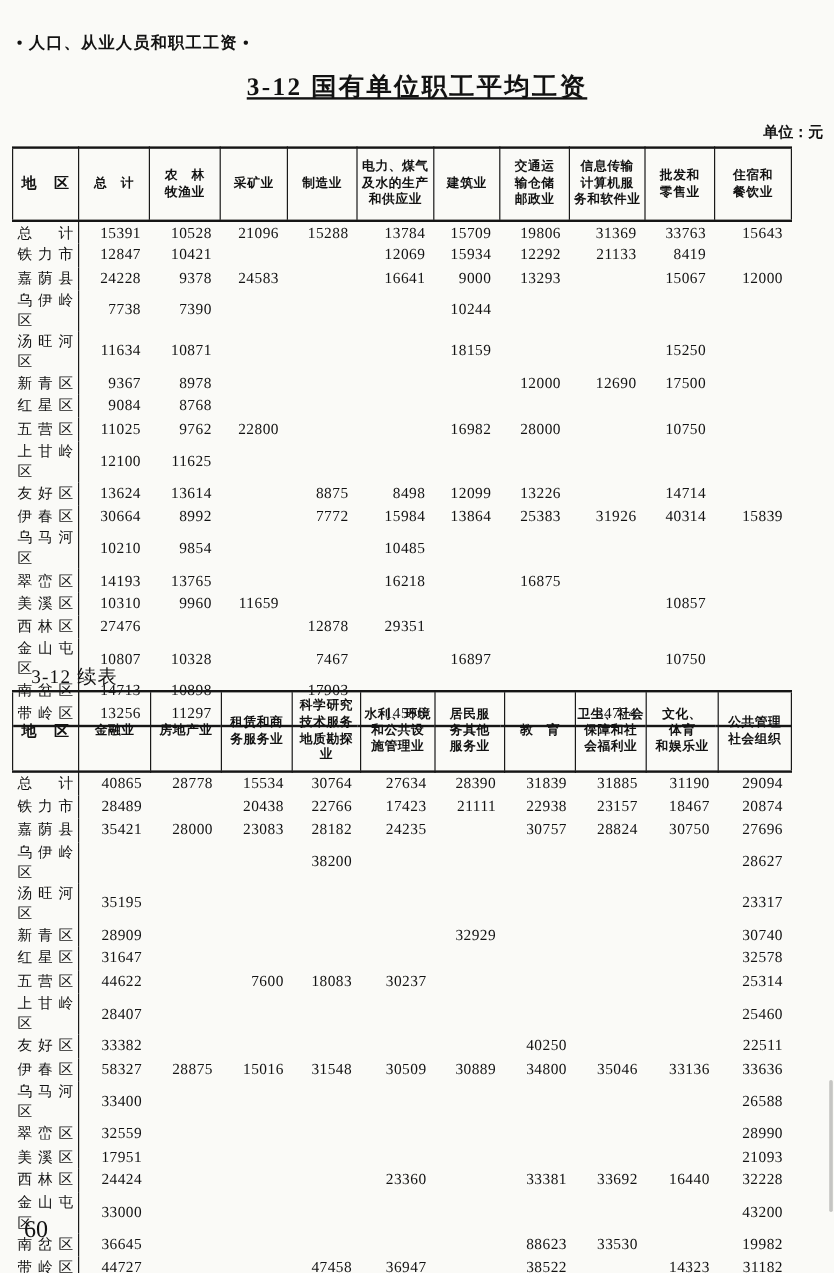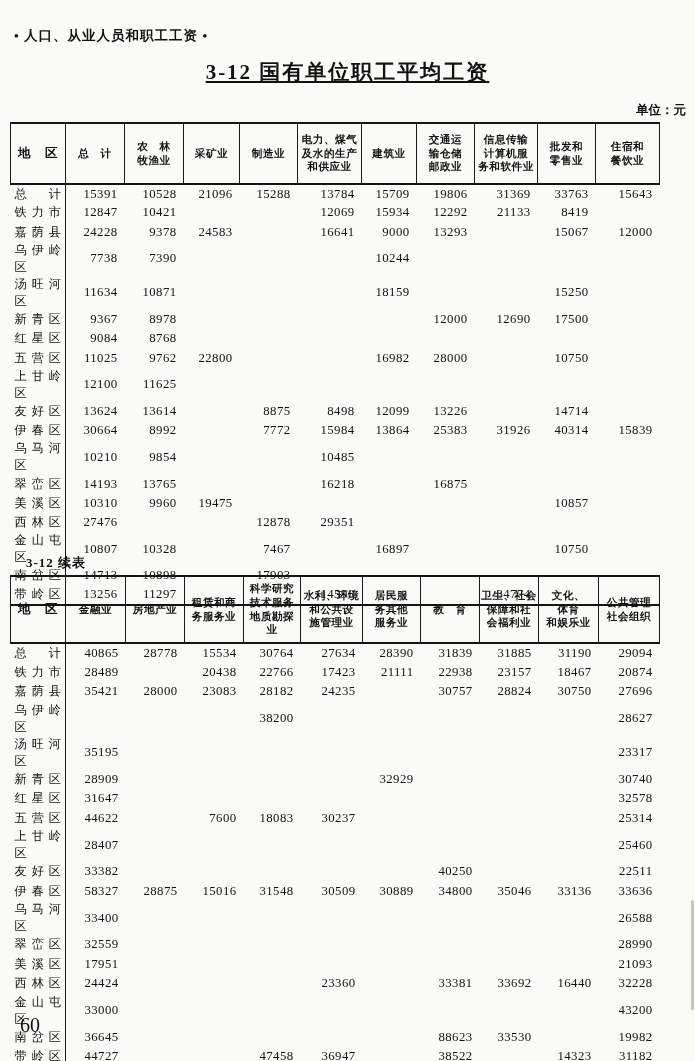--- a/index.html
+++ b/index.html
@@ -21,21 +21,21 @@
   .title {
     position:absolute; top:58px; left:0; width:100%;
     text-align:center; font-size:21px; font-weight:bold; letter-spacing:2px;text-decoration:underline;
   }
   .unit-label {
     position:absolute; top:102px; right:9px;
     font-size:12.5px; font-weight:bold;margin-left:45px;
   }
   .continued-label {
     position:absolute; top:554px; left:26px;
-    font-size:13px; font-weight:bold; letter-spacing:1px;
+    font-size:16px; font-weight:normal; letter-spacing:1px;
   }
   .page-number {
     position:absolute; top:1014px; left:20px;
     font-size:20px; font-weight:normal;
   }
 
   table {
     position:absolute; left:10px;
     border-collapse:collapse; table-layout:fixed;
     border-top:2.4px solid #151515;
@@ -282,21 +282,21 @@
           <td class="val"></td>
           <td class="val">16875</td>
           <td class="val"></td>
           <td class="val"></td>
           <td class="val"></td>
         </tr>
         <tr>
           <td class="region">美溪区</td>
           <td class="val">10310</td>
           <td class="val">9960</td>
-          <td class="val">19475</td>
+          <td class="val">11659</td>
           <td class="val"></td>
           <td class="val"></td>
           <td class="val"></td>
           <td class="val"></td>
           <td class="val"></td>
           <td class="val">10857</td>
           <td class="val"></td>
         </tr>
         <tr>
           <td class="region">西林区</td>

